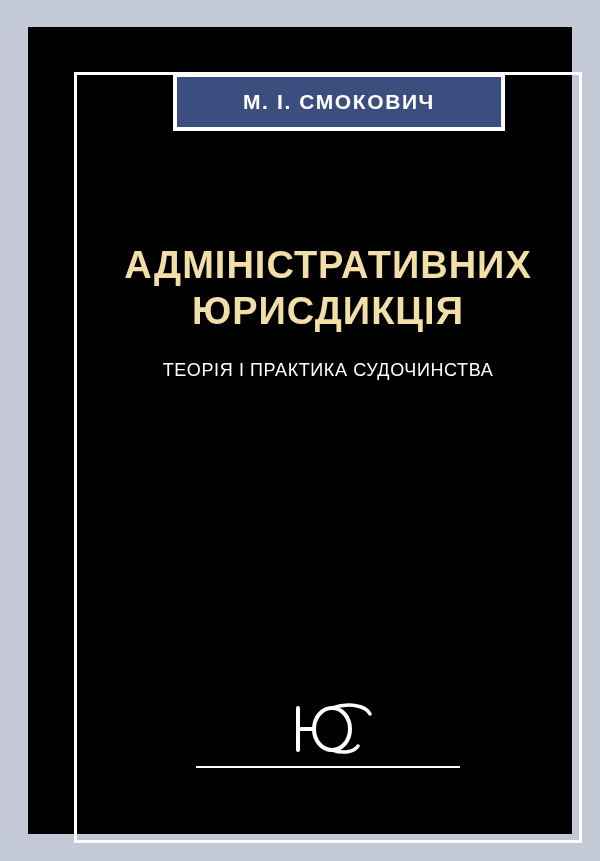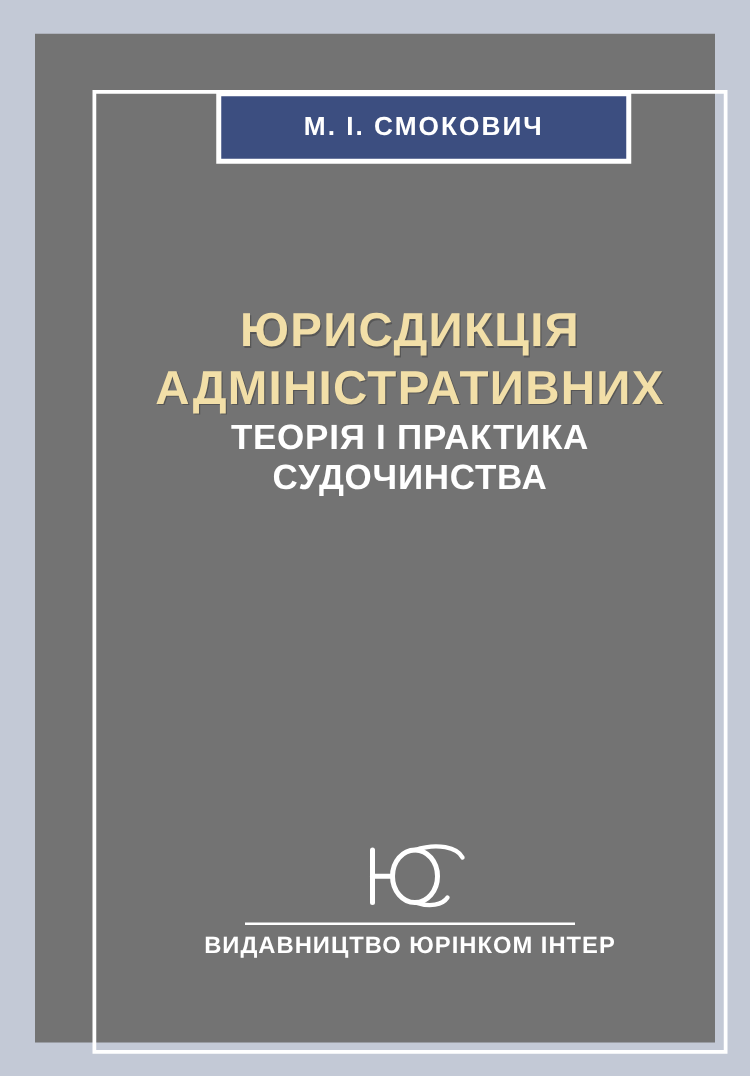--- a/index.html
+++ b/index.html
@@ -23,21 +23,21 @@
     box-sizing: border-box;
   }
 
   
   .cover {
     position: absolute;
     left: 28px;
     top: 27px;
     width: 544px;
     height: 807px;
-    background: #737373;
+    background: #000000;
     box-sizing: border-box;
   }
 
   
   .frame {
     position: absolute;
     left: 46px;
     top: 45px;
     width: 508px;
     height: 771px;
@@ -91,23 +91,24 @@
   .title-line {
     color: #f2dfa8;
     font-size: 38px;
     line-height: 46px;
     font-weight: bold;
     letter-spacing: 1px;
     text-transform: uppercase;
     text-shadow: 1px 1px 0 rgba(0,0,0,0.25);
   }
   .subtitle {
+    margin-top: 26px;
     color: #ffffff;
-    font-size: 28px;
-    font-weight: bold;
+    font-size: 18px;
+    font-weight: normal;
     letter-spacing: 0.6px;
     text-transform: uppercase;
   }
 
   
   .publisher {
     position: absolute;
     left: 60px;
     bottom: 66px;
     width: 480px;
@@ -149,35 +150,34 @@
   <div class="cover">
 
     <div class="frame"></div>
 
     <div class="author-band"></div>
     <div class="author-band-inner">
       <span class="author-name">М. І. Смокович</span>
     </div>
 
     <div class="title-block">
+      <div class="title-line">АДМІНІСТРАТИВНИХ</div>
       <div class="title-line">ЮРИСДИКЦІЯ</div>
-      <div class="title-line">АДМІНІСТРАТИВНИХ</div>
       <div class="subtitle">ТЕОРІЯ І ПРАКТИКА СУДОЧИНСТВА</div>
     </div>
 
     <div class="publisher">
       <svg class="logo" viewBox="0 0 96 62" aria-hidden="true">
 
         <path d="M18 10 L18 52" stroke="#ffffff" stroke-width="4" fill="none" stroke-linecap="round"></path>
         <path d="M18 31 L34 31" stroke="#ffffff" stroke-width="4" fill="none" stroke-linecap="round"></path>
         <ellipse cx="52" cy="31" rx="18" ry="21" stroke="#ffffff" stroke-width="4" fill="none"></ellipse>
         <path d="M52 10 C70 4, 86 8, 90 16" stroke="#ffffff" stroke-width="3.5" fill="none" stroke-linecap="round"></path>
         <path d="M52 52 C64 56, 74 54, 78 48" stroke="#ffffff" stroke-width="3.5" fill="none" stroke-linecap="round"></path>
       </svg>
       <div class="rule-wrap">
         <div class="rule"></div>
         <div class="rule"></div>
       </div>
-      <div class="publisher-name">ВИДАВНИЦТВО ЮРІНКОМ ІНТЕР</div>
     </div>
 
   </div>
 </div>
 
 </body></html>

